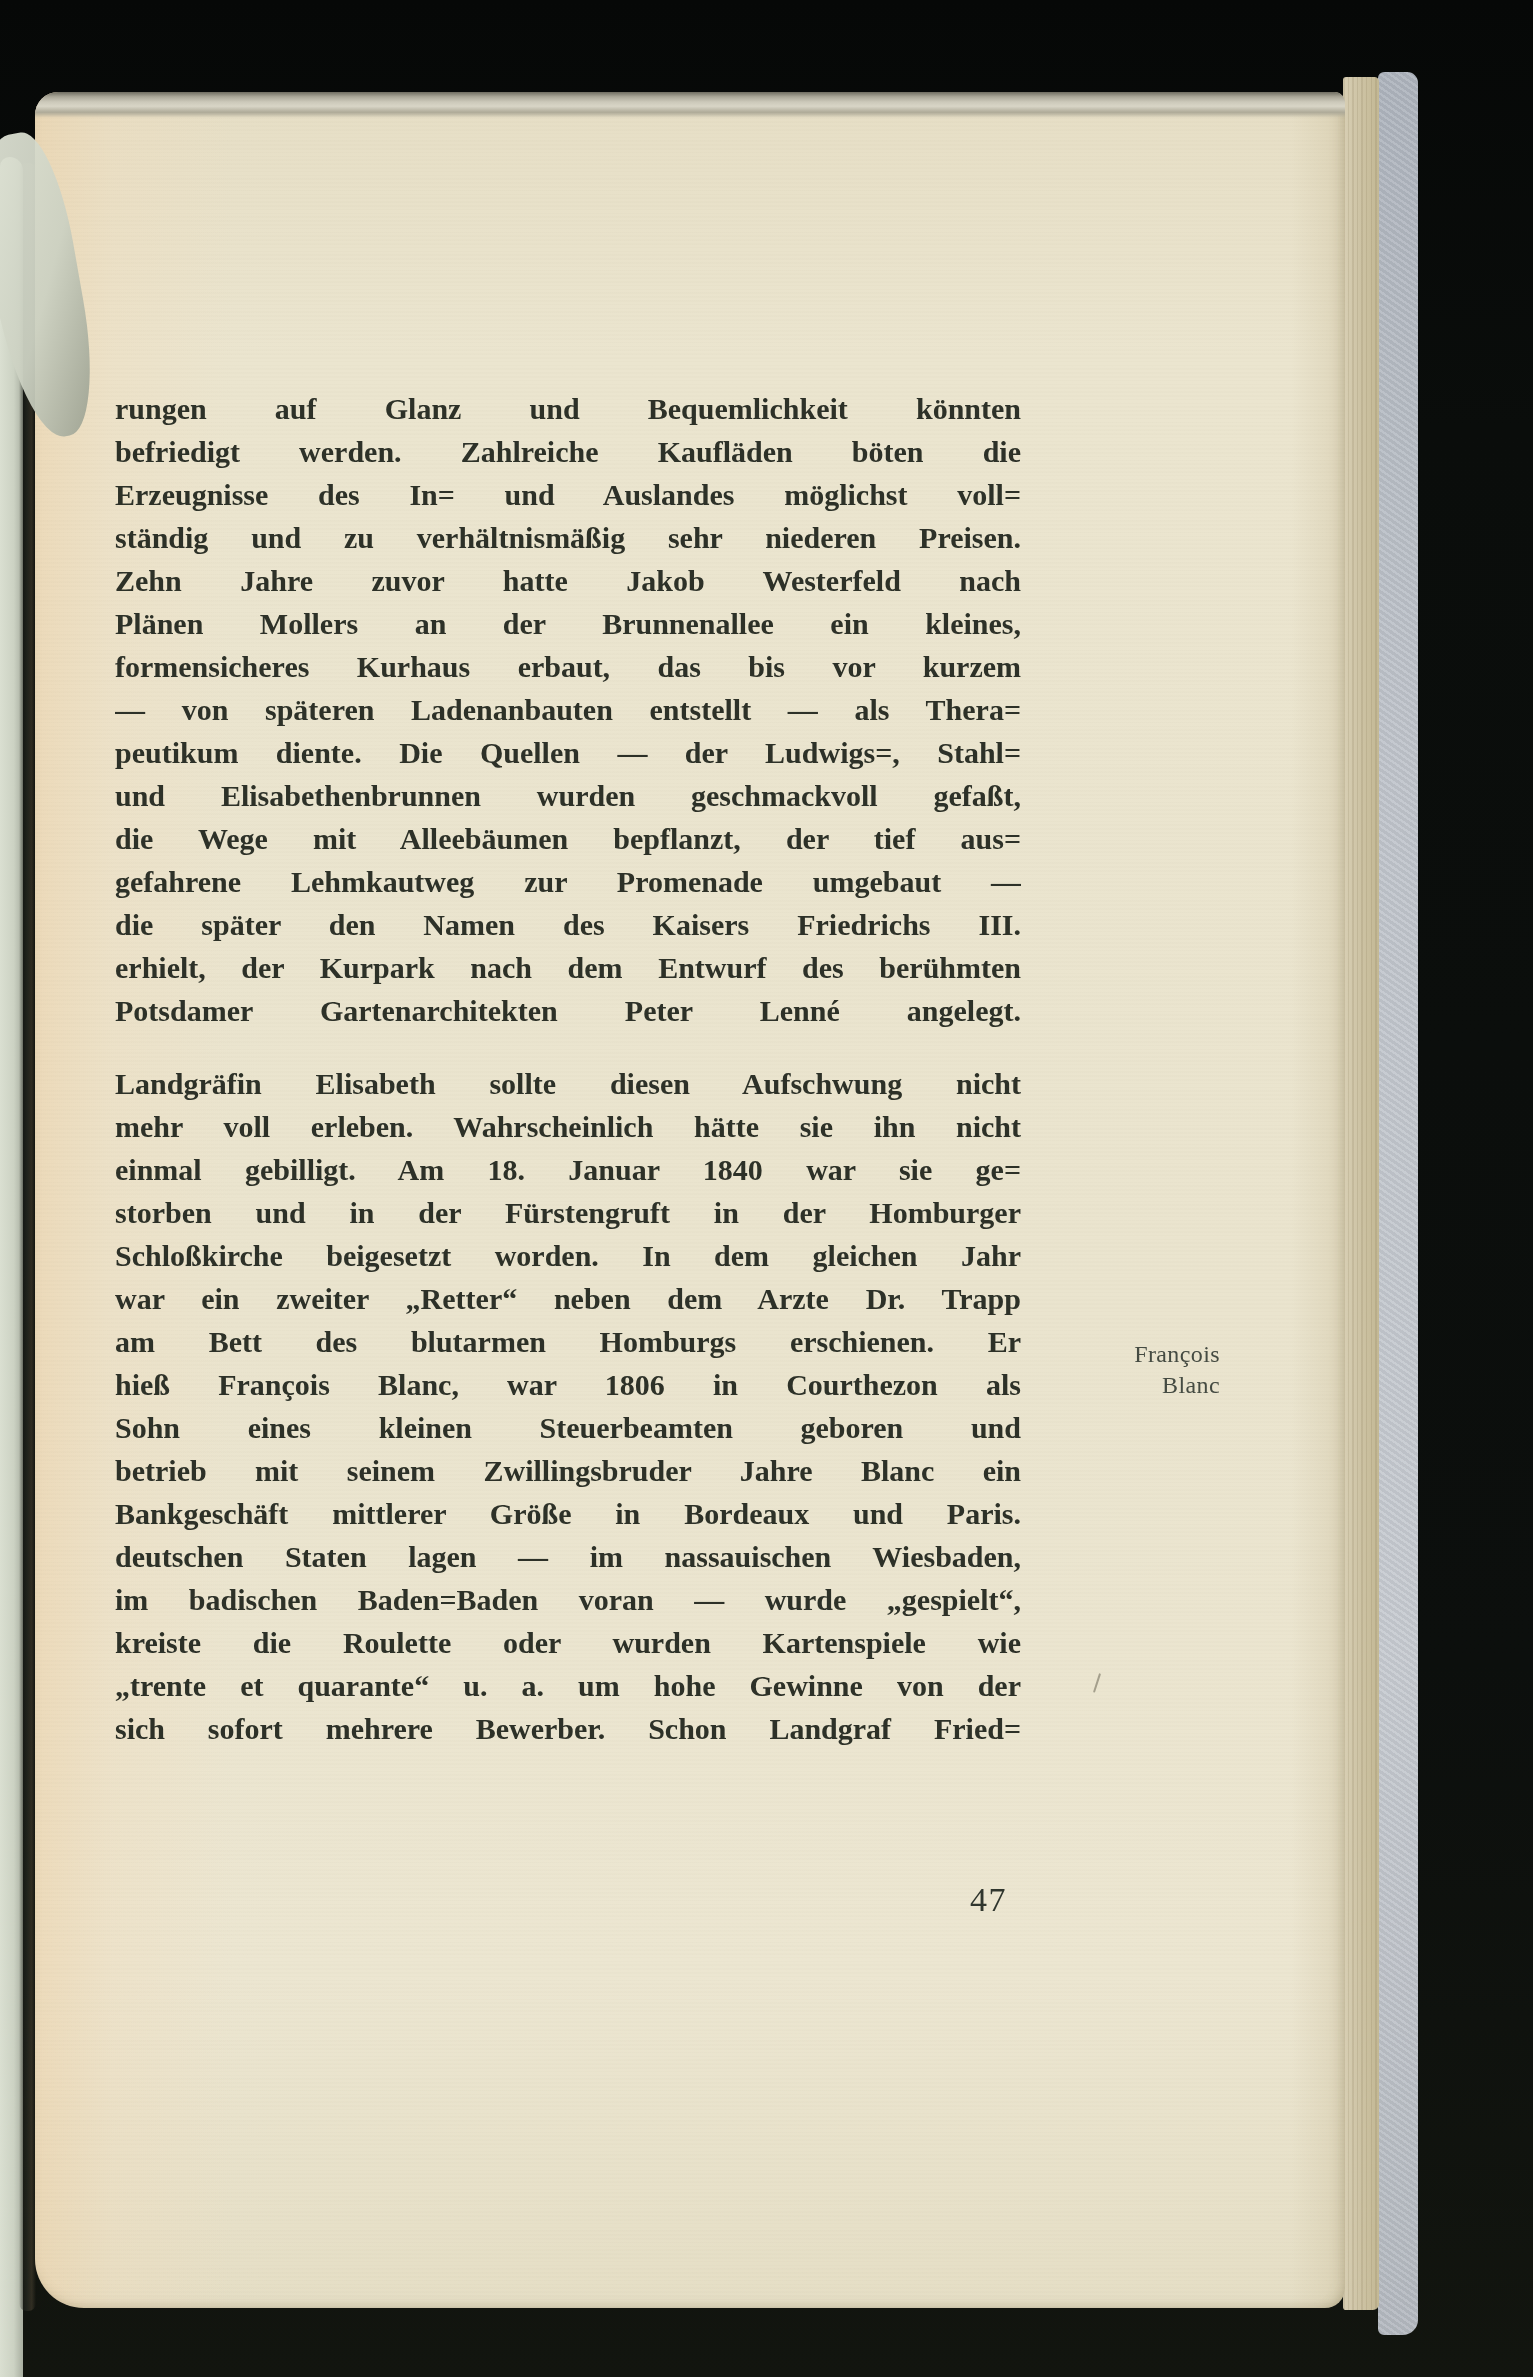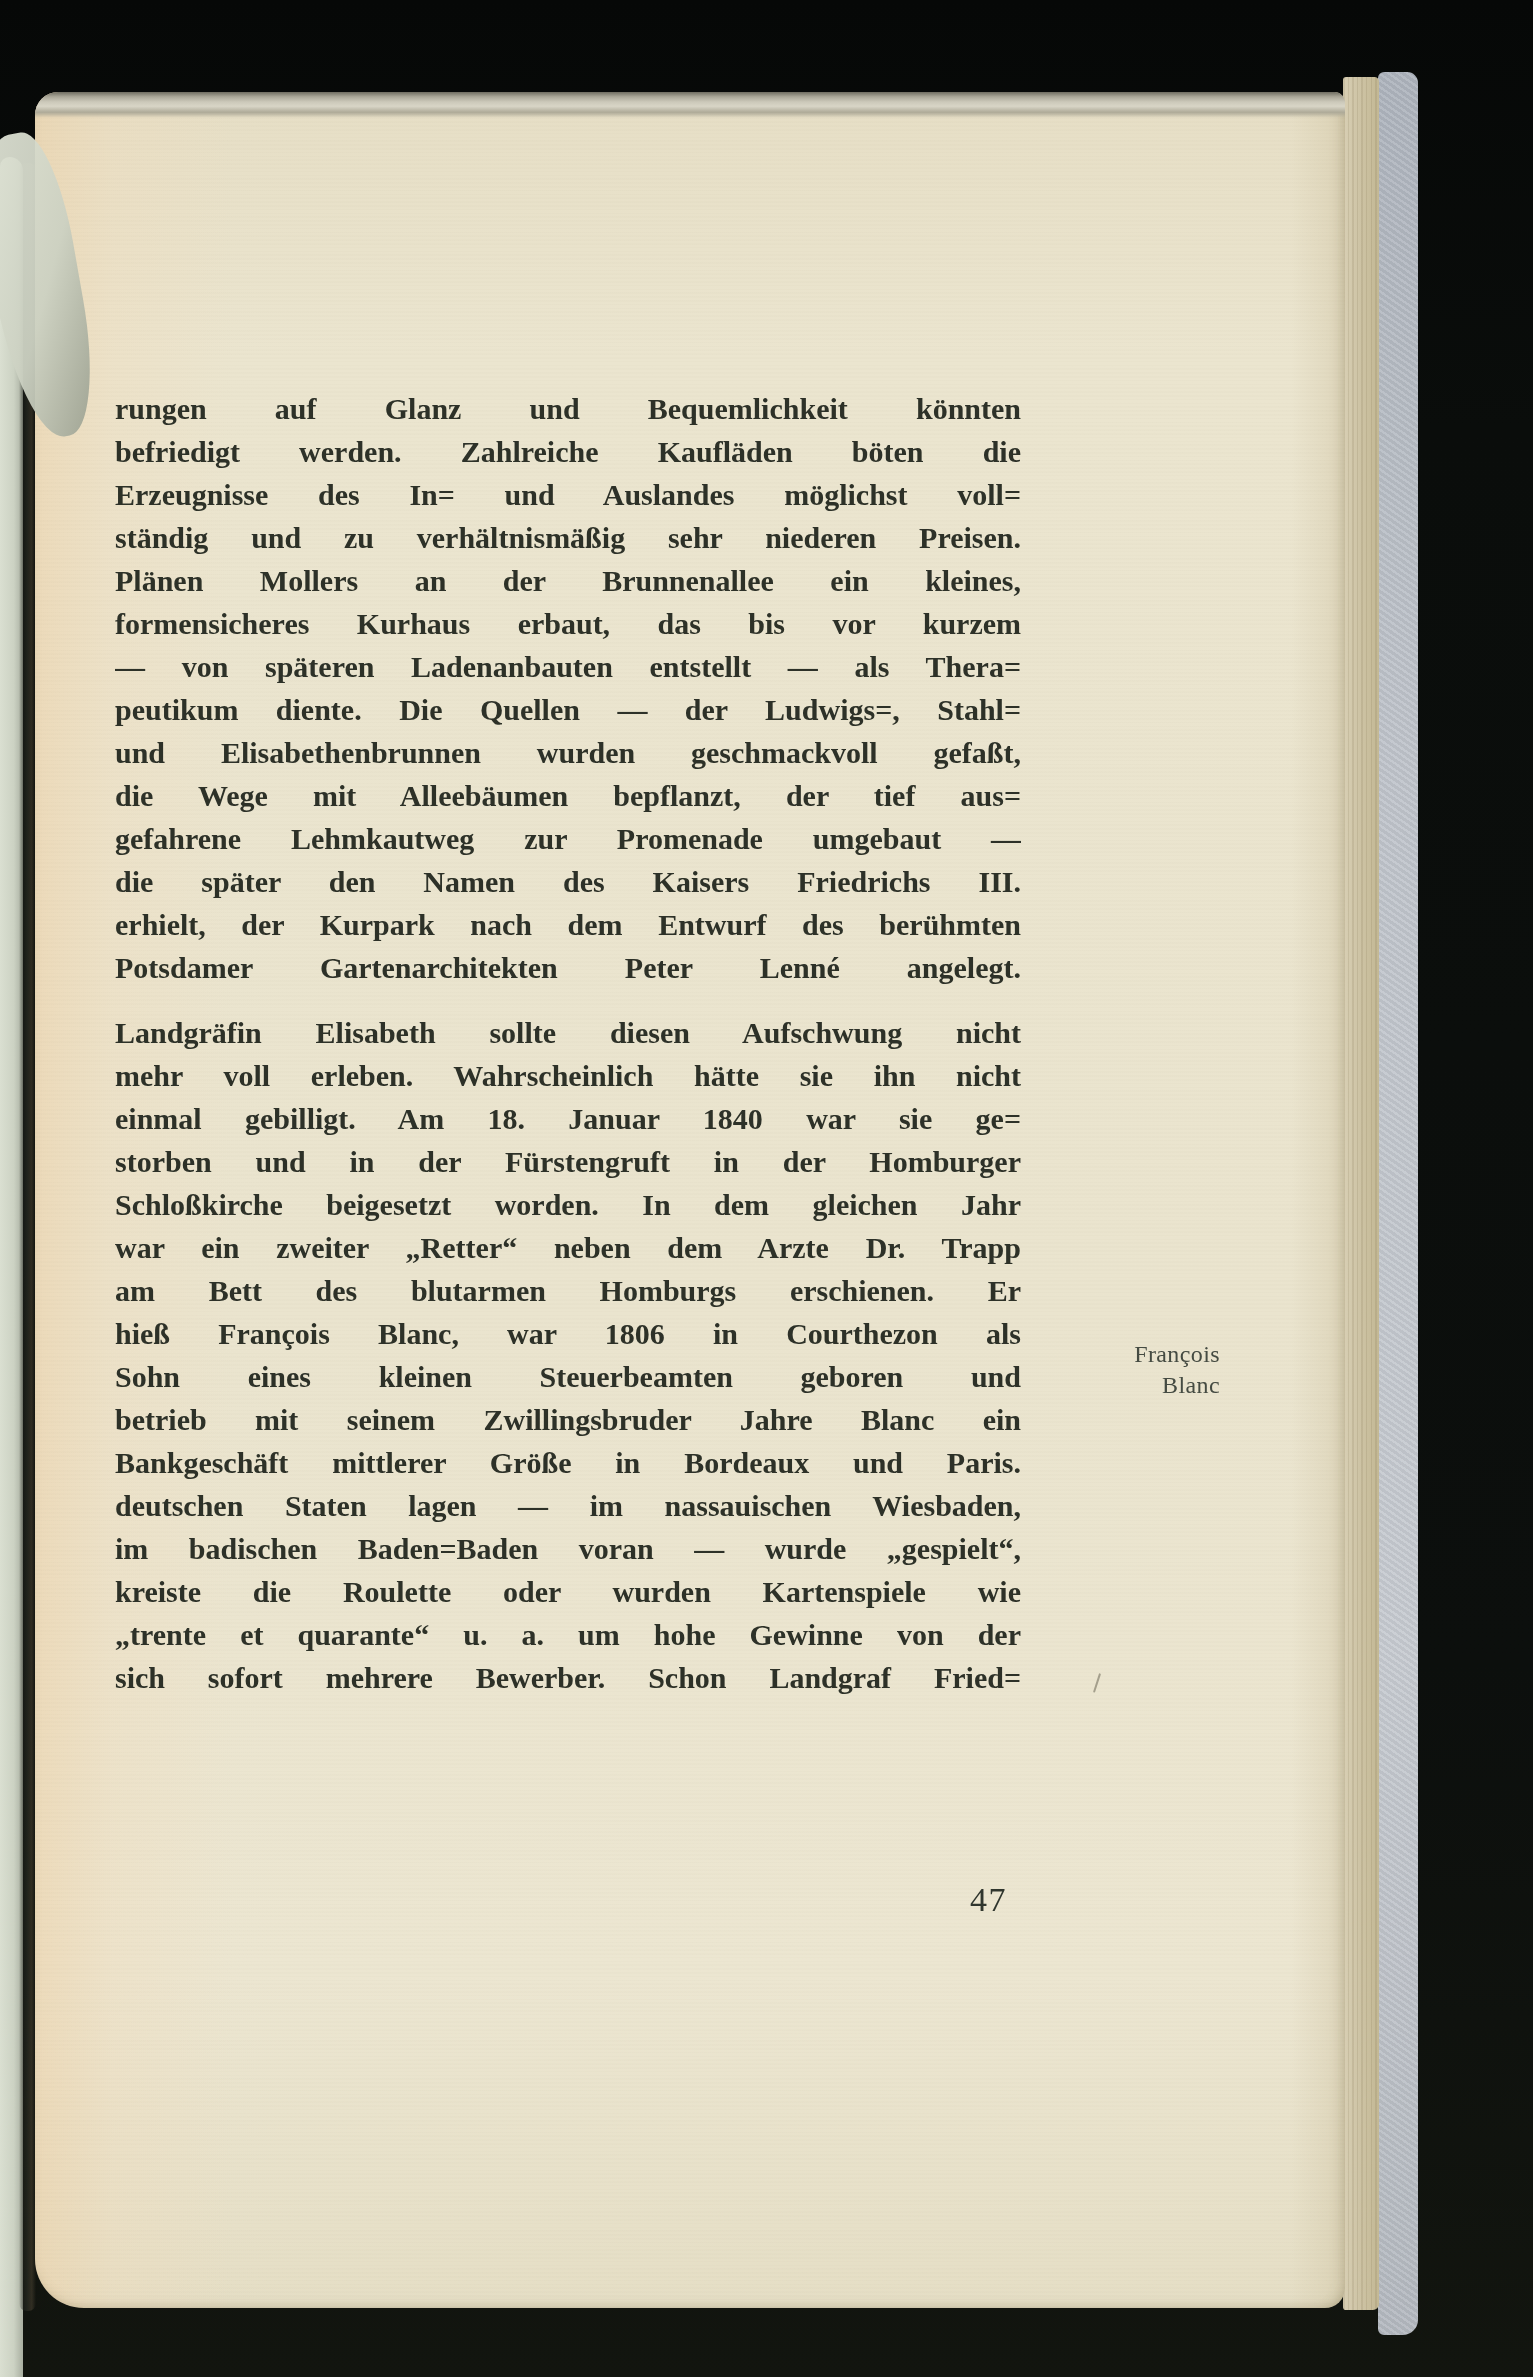--- a/index.html
+++ b/index.html
@@ -75,21 +75,21 @@
   }
   
   .text-block{position:absolute;left:80px;top:295px;width:906px;}
   .para .line{
     font-size:30px;font-weight:700;color:var(--ink);
     line-height:43px;height:43px;overflow:hidden;
     text-align:justify;text-align-last:justify;
     word-spacing:1.5px;white-space:normal;
   }
   .para .line::after{content:"";display:inline-block;width:100%;height:0;}
-  .para2{margin-top:22px;}
+  .para2{margin-top:30px;}
   
   .margin-note{position:absolute;left:1032px;top:1247px;width:153px;}
   .margin-note .mn-line{
     font-size:24px;line-height:31px;color:var(--margin_ink);
     font-weight:400;letter-spacing:0.4px;text-align:right;
   }
   
   .folio{
     position:absolute;left:915px;top:1786px;width:77px;
     font-size:34px;line-height:43px;color:var(--folio_ink);
@@ -114,20 +114,21 @@
 
   <div class="page">
     <div class="top-edge"></div>
 
     <div class="text-block">
       <div class="para">
           <div class="line">rungen auf Glanz und Bequemlichkeit könnten</div>
           <div class="line">befriedigt werden. Zahlreiche Kaufläden böten die</div>
           <div class="line">Erzeugnisse des In= und Auslandes möglichst voll=</div>
           <div class="line">ständig und zu verhältnismäßig sehr niederen Preisen.</div>
+          <div class="line">Zehn Jahre zuvor hatte Jakob Westerfeld nach</div>
           <div class="line">Plänen Mollers an der Brunnenallee ein kleines,</div>
           <div class="line">formensicheres Kurhaus erbaut, das bis vor kurzem</div>
           <div class="line">— von späteren Ladenanbauten entstellt — als Thera=</div>
           <div class="line">peutikum diente. Die Quellen — der Ludwigs=, Stahl=</div>
           <div class="line">und Elisabethenbrunnen wurden geschmackvoll gefaßt,</div>
           <div class="line">die Wege mit Alleebäumen bepflanzt, der tief aus=</div>
           <div class="line">gefahrene Lehmkautweg zur Promenade umgebaut —</div>
           <div class="line">die später den Namen des Kaisers Friedrichs III.</div>
           <div class="line">erhielt, der Kurpark nach dem Entwurf des berühmten</div>
           <div class="line">Potsdamer Gartenarchitekten Peter Lenné angelegt.</div>

